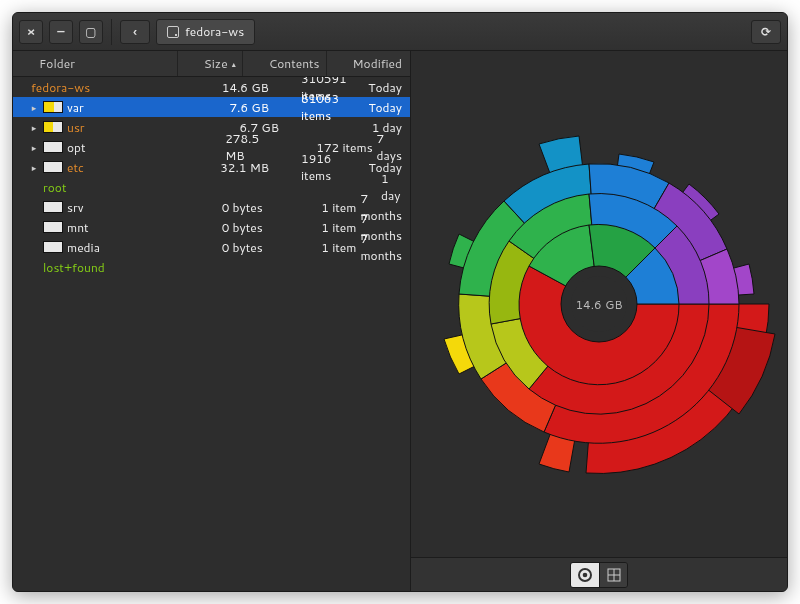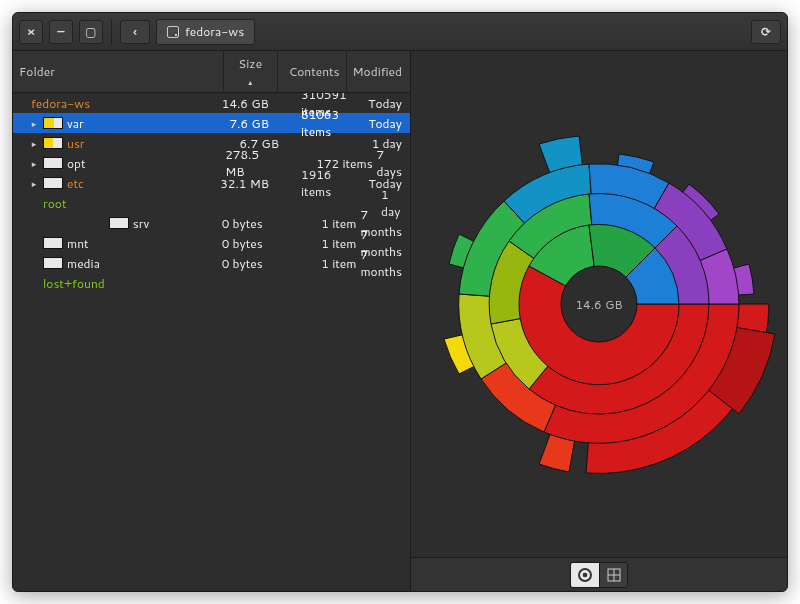--- a/index.html
+++ b/index.html
@@ -69,24 +69,24 @@
     border-right: 1px solid #1c1c1c;
     background: #2d2d2d;
     display:flex; flex-direction:column;
   }
   .tree-head {
     display:flex; background:#333; border-bottom:1px solid #1c1c1c;
     font-size:12px; color:#ccc;
   }
   .th-col {
     padding:4px 6px; border-right:1px solid #222;
-    display:flex; align-items:center; gap:4px;
+    display:flex; align-items:center; gap:4px;margin-left:20px;
   }
   .col-folder { width:215px; }
-  .col-size   { width:55px; justify-content:flex-end;flex-direction:column; }
+  .col-size   { width:55px; justify-content:flex-end; }
   .col-cont   { width:70px; justify-content:flex-end; }
   .col-mod    { flex:1; justify-content:flex-end; padding-right:8px; border-right:none; }
   .sort-ind { font-size:8px; }
   .tree-rows { flex:1; overflow:auto; }
   .row {
     display:flex; height:20px; align-items:center; font-size:12px;
     padding-left:4px;
   }
   .row.sel { background:#1a66cc; color:#fff; }
   .cell { display:flex; align-items:center; }
@@ -232,21 +232,21 @@
           <div class="row">
             <div class="cell folder" style="padding-left: 12px;">
               <span class="expander"></span>
               <span class="name-red">root</span>
             </div>
             <div class="cell size"></div>
             <div class="cell cont"></div>
             <div class="cell mod">1 day</div>
           </div>
           <div class="row">
-            <div class="cell folder" style="padding-left: 12px; justify-content: center;">
+            <div class="cell folder" style="padding-left: 12px;">
               <span class="expander"></span>
               <span class="swatch "></span>
               <span class="">srv</span>
             </div>
             <div class="cell size">0 bytes</div>
             <div class="cell cont">1 item</div>
             <div class="cell mod">7 months</div>
           </div>
           <div class="row">
             <div class="cell folder" style="padding-left: 12px;">

